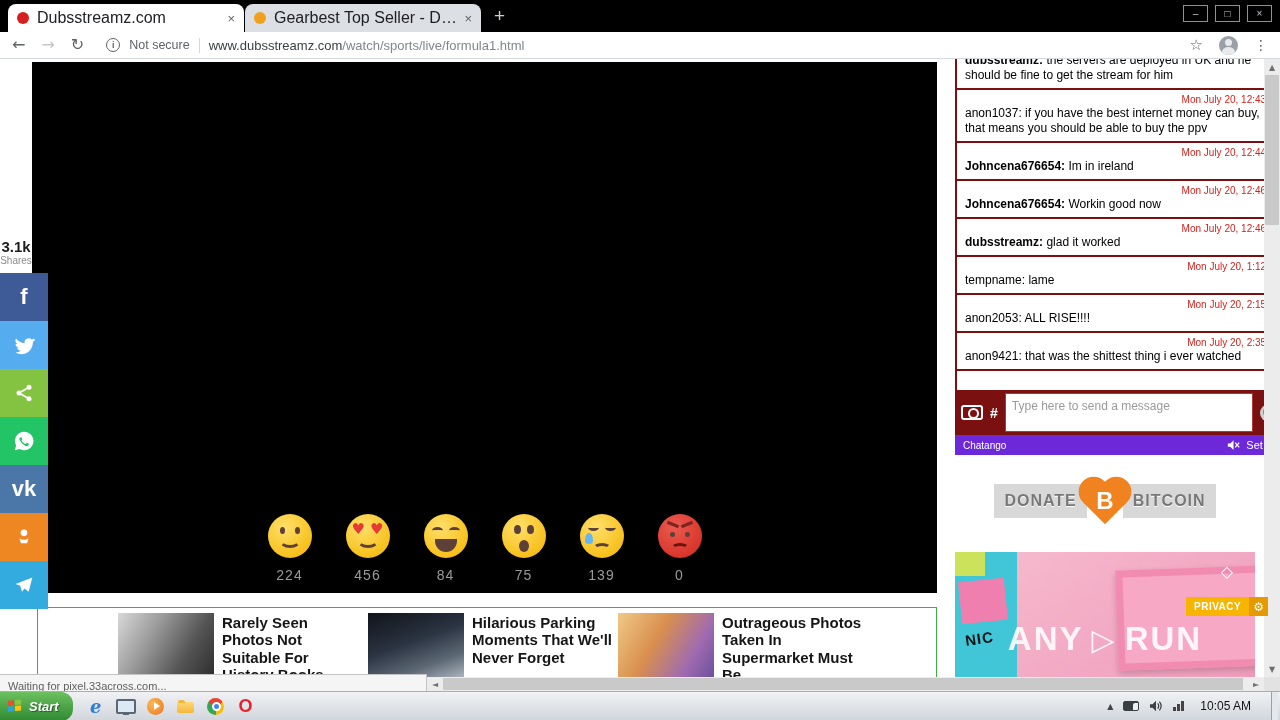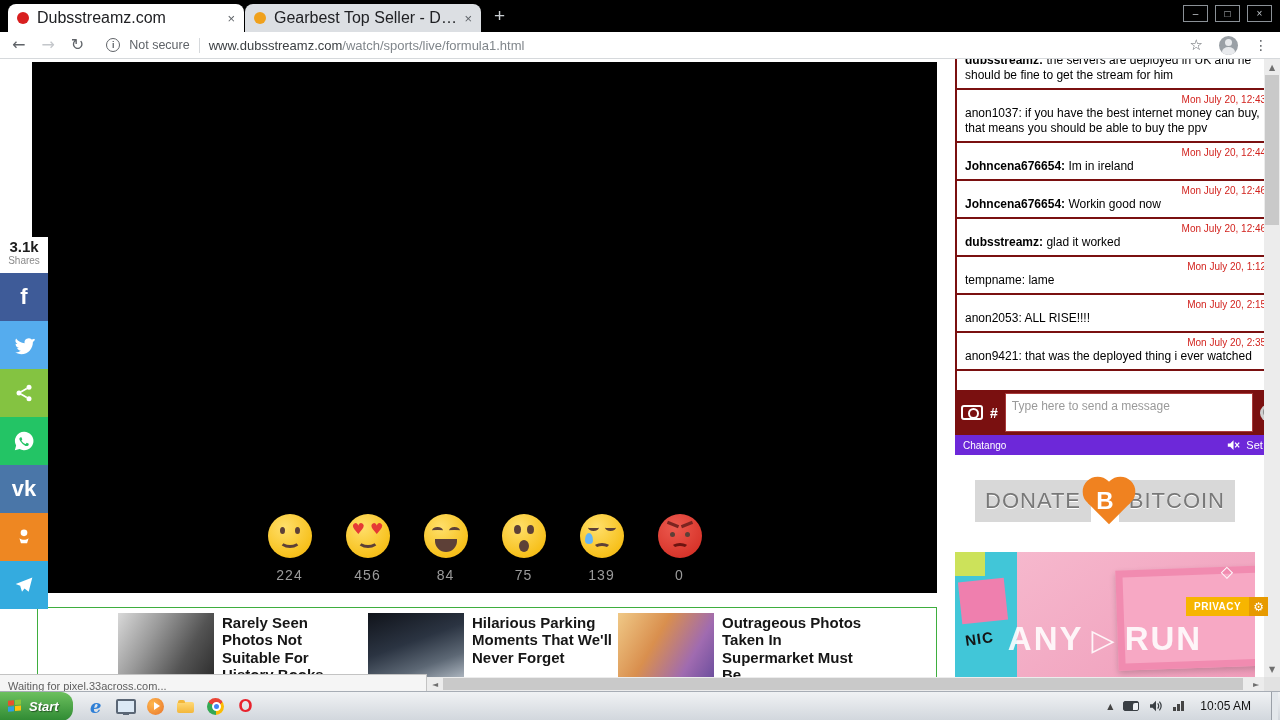--- a/index.html
+++ b/index.html
@@ -33,21 +33,21 @@
   .star{font-size:15px;color:#5f6368;font-family:"DejaVu Sans",sans-serif}
   .avatar{width:19px;height:19px;border-radius:50%;background:#9aa0a6;position:relative;overflow:hidden}
   .avatar::before{content:"";position:absolute;left:6px;top:3px;width:7px;height:7px;border-radius:50%;background:#e8eaed}
   .avatar::after{content:"";position:absolute;left:3px;top:11px;width:13px;height:10px;border-radius:50%;background:#e8eaed}
   .menu-dots{font-size:14px;color:#5f6368;font-family:"DejaVu Sans",sans-serif}
 
   
   .page{position:absolute;left:0;top:59px;width:1280px;height:618px;background:#fff;overflow:hidden}
 
   
-  .share-count{position:absolute;left:0;top:178px;width:48px;height:36px;background:#fff;text-align:center;z-index:4}
+  .share-count{position:absolute;left:0;top:178px;width:32px;height:36px;background:#fff;text-align:center;z-index:4}
   .share-count .num{font-size:15px;font-weight:bold;color:#1d1d1d;line-height:17px;padding-top:1px}
   .share-count .lbl{font-size:10px;color:#8a8a8a}
   .share-rail{position:absolute;left:0;top:214px;width:48px;z-index:4}
   .sbtn{width:48px;height:48px;display:flex;align-items:center;justify-content:center;color:#fff}
   .sbtn .glyph{font-size:22px;font-weight:900;color:#fff}
 
   
   .video{position:absolute;left:32px;top:3px;width:905px;height:531px;background:#000}
   .reactions{position:absolute;left:0;right:0;bottom:10px;display:flex;justify-content:center;gap:26px}
   .reaction{width:52px;text-align:center}
@@ -96,21 +96,21 @@
   .hash{color:#fff;font-weight:bold;font-size:14px;flex:none}
   .chat-input{flex:1;height:39px;background:#fff;border:1px solid #a83a3a;font-size:12px;color:#333;padding:5px 6px;resize:none;outline:none;font-family:"Liberation Sans",sans-serif}
   .chat-input::placeholder{color:#9a9a9a}
   .smiley-btn{width:18px;height:18px;border-radius:50%;background:#cfcfcf;color:#8a8a8a;font-size:14px;line-height:17px;text-align:center;flex:none;font-family:"DejaVu Sans",sans-serif}
   .chat-footer{position:absolute;left:0;top:376px;width:325px;height:20px;background:#6d28d9;color:#fff;display:flex;align-items:center;padding:0 8px;font-size:10px}
   .chat-footer .brand{flex:1}
   .set-label{font-size:11px;margin-left:6px;white-space:nowrap}
 
   
   .donate{position:absolute;left:975px;top:413px;width:260px;height:58px;display:flex;align-items:center;justify-content:center}
-  .bubble{background:#d8d8d8;color:#787878;font-weight:400;font-size:22px;letter-spacing:1px;padding:8px 10px;position:relative;text-shadow:0 1px 0 #fff}
+  .bubble{background:#d8d8d8;color:#787878;font-weight:700;font-size:16px;letter-spacing:1px;padding:8px 10px;position:relative;text-shadow:0 1px 0 #fff}
   .bubble.bleft::after{content:"";position:absolute;left:14px;bottom:-9px;border:9px solid transparent;border-top-color:#d8d8d8;border-left-width:4px;border-right-width:4px}
   .bubble.bright::after{content:"";position:absolute;right:14px;bottom:-9px;border:9px solid transparent;border-top-color:#d8d8d8;border-left-width:4px;border-right-width:4px}
   .heart-logo{width:64px;height:58px;position:relative;margin:0 -14px;z-index:2}
   .heart-logo .hshape{position:absolute;top:16px;left:17px;width:30px;height:30px;background:#f08220;transform:rotate(45deg)}
   .heart-logo .hshape::before{content:"";position:absolute;width:30px;height:30px;border-radius:50%;background:#f08220;left:-16px;top:0}
   .heart-logo .hshape::after{content:"";position:absolute;width:30px;height:30px;border-radius:50%;background:#f08220;left:0;top:-16px}
   .b-symbol{position:absolute;left:0;width:100%;text-align:center;top:15px;color:#fff;font-weight:900;font-size:24px;z-index:3}
 
   
   .side-ad{position:absolute;left:955px;top:493px;width:300px;height:125px;overflow:hidden;background:#41c6d8}
@@ -352,21 +352,21 @@
           <div class="msg">
             <div class="ts">Mon July 20, 1:12:48</div>
             <div class="mbody"><span class="user">tempname:</span> <span>lame</span></div>
           </div>
           <div class="msg">
             <div class="ts">Mon July 20, 2:15:14</div>
             <div class="mbody"><span class="user">anon2053:</span> <span>ALL RISE!!!!</span></div>
           </div>
           <div class="msg">
             <div class="ts">Mon July 20, 2:35:35</div>
-            <div class="mbody"><span class="user">anon9421:</span> <span>that was the deployed thing i ever watched</span></div>
+            <div class="mbody"><span class="user">anon9421:</span> <span>that was the shittest thing i ever watched</span></div>
           </div>
         </div>
       <div class="chat-input-row">
         <span class="cam-icon"></span>
         <span class="hash">#</span>
         <textarea class="chat-input" placeholder="Type here to send a message" style=""></textarea>
         <span class="smiley-btn">☺</span>
       </div>
       <div class="chat-footer">
         <span class="brand">Chatango</span>

